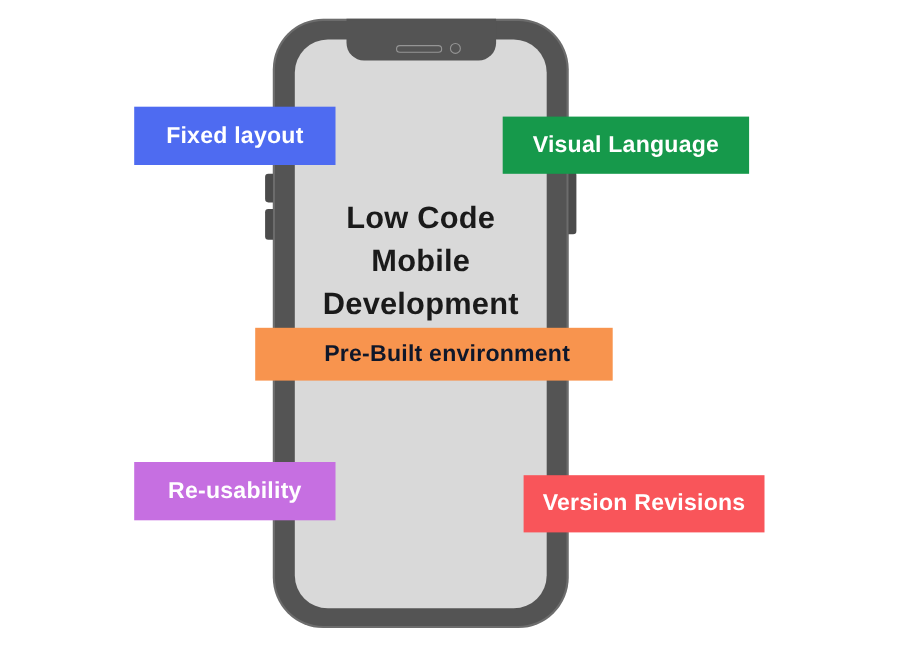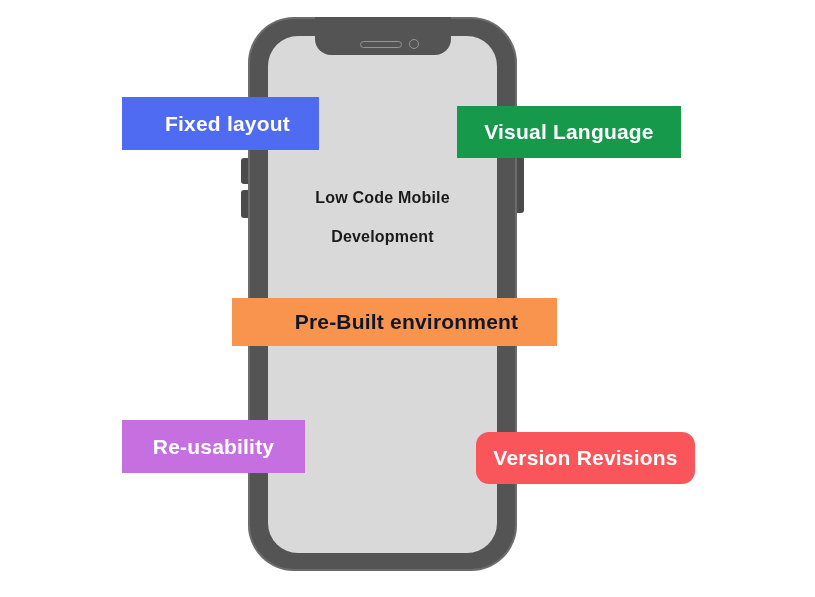--- a/index.html
+++ b/index.html
@@ -51,42 +51,42 @@
     border: 1px solid;
     border-radius: 50%;
     background: transparent;
   }
   
   .diagram-title {
     position: absolute;
     left: 268px; top: 178px;
     width: 229px;
     text-align: center;
-    font-size: 16px;
+    font-size: 28px;
     font-weight: bold;
     line-height: 39px;
     letter-spacing: 0.2px;
   }
   .diagram-title span { display: block; }
   
   .tag {
     position: absolute;
     display: flex;
     align-items: center;
     justify-content: center;
     font-size: 21px;
     font-weight: bold;
     letter-spacing: 0.2px;
     white-space: nowrap;
   }
-  .tag-fixed-layout          { left: 122px; top:  97px; width: 183px; height: 53px; padding-left: 14px; }
+  .tag-fixed-layout          { left: 122px; top:  97px; width: 183px; height: 53px; }
   .tag-visual-language       { left: 457px; top: 106px; width: 224px; height: 52px; }
   .tag-pre-built-environment { left: 232px; top: 298px; width: 301px; height: 48px; }
   .tag-re-usability          { left: 122px; top: 420px; width: 183px; height: 53px; }
-  .tag-version-revisions     { left: 476px; top: 432px; width: 219px; height: 52px; border-radius: 13px; }
+  .tag-version-revisions     { left: 476px; top: 432px; width: 219px; height: 52px; }
 </style>
 </head>
 <body>
 
 <div class="canvas" style="background: rgb(255, 255, 255);">
 
   <div>
     <div class="side-button btn-volume-up" style="background: rgb(75, 75, 75);"></div>
     <div class="side-button btn-volume-down" style="background: rgb(75, 75, 75);"></div>
     <div class="side-button btn-power" style="background: rgb(75, 75, 75);"></div>

